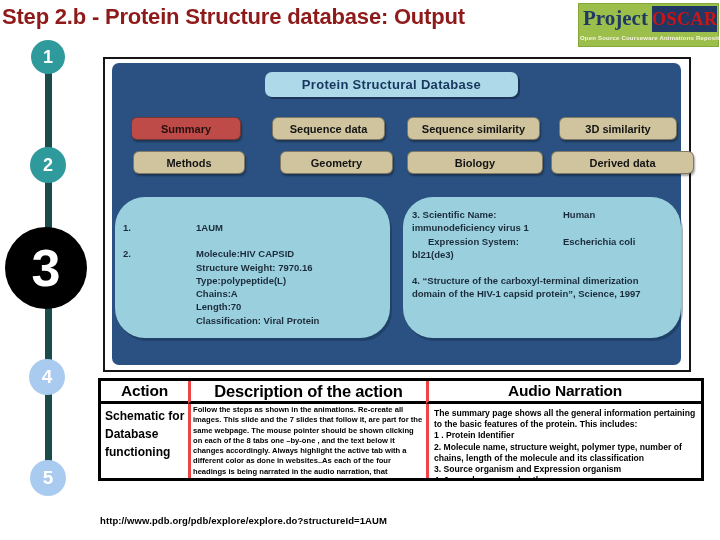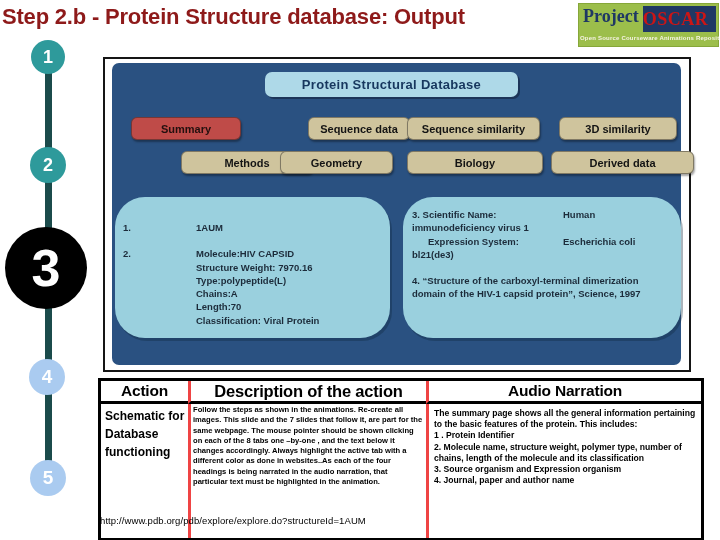--- a/index.html
+++ b/index.html
@@ -15,21 +15,21 @@
     font-size:22px; font-weight:bold; color:#8E1A1A; letter-spacing:-0.2px;
   }
   .logo {
     position:absolute; left:578px; top:3px; width:141px; height:44px;
     background:#9CBE4B; display:flex; flex-direction:column; border:1px solid #86a739;
     box-sizing:border-box;
   }
   .logo-top { display:flex; align-items:stretch; height:28px; }
   .logo-project {
     color:#1F3864; font-family:"Liberation Serif", serif; font-weight:bold;
-    font-size:18px; padding:2px 3px 0 4px; white-space:nowrap;
+    font-size:21px; padding:2px 3px 0 4px; white-space:nowrap;
   }
   .logo-oscar-box {
     background:#1F3864; flex:1; display:flex; align-items:center; justify-content:flex-start;
     margin:2px 2px 0 1px;
   }
   .logo-oscar {
     color:#CC1515; font-family:"Liberation Serif", serif; font-weight:bold; font-size:18px;
     letter-spacing:0.5px;
   }
   .logo-tagline {
@@ -75,24 +75,24 @@
   .tab {
     position:absolute; height:23px; border-radius:6px;
     background:#CFC49D; border:1px solid rgba(30,30,30,0.45);
     box-shadow:1px 2px 2px rgba(0,0,0,0.35);
     display:flex; align-items:center; justify-content:center;
     font-size:11px; font-weight:bold; color:#141414; box-sizing:border-box;
     cursor:pointer;
   }
   .tab-active { background:#BF4B48; color:#24100f; }
   .t-summary   { left:131px; top:117px; width:110px; }
-  .t-seqdata   { left:272px; top:117px; width:102px;margin-left:36px; }
+  .t-seqdata   { left:272px; top:117px; width:113px; }
   .t-seqsim    { left:407px; top:117px; width:133px; }
   .t-3dsim     { left:559px; top:117px; width:118px; }
-  .t-methods   { left:133px; top:151px; width:132px;margin-left:48px; }
+  .t-methods   { left:133px; top:151px; width:112px; }
   .t-geometry  { left:280px; top:151px; width:113px; }
   .t-biology   { left:407px; top:151px; width:136px; }
   .t-derived   { left:551px; top:151px; width:143px; }
 
   
   .info-box {
     position:absolute; top:197px; height:141px; background:#9AD0DE;
     border-radius:30px; box-shadow:2px 3px 0 rgba(15,40,60,0.35);
     color:#1C2B3A; font-size:9.5px; font-weight:bold; line-height:13.3px;
     box-sizing:border-box;
@@ -101,21 +101,21 @@
   .info-right { left:403px; width:278px; padding:11px 12px 0 9px; }
   .num-row { display:flex; margin-bottom:13px; }
   .num-col { flex:0 0 73px; }
   .lbl-row { display:flex; }
   .lbl-col { flex:0 0 151px; }
   .indent  { padding-left:16px; box-sizing:border-box; }
   .spacer  { height:13px; }
 
   
   .action-table {
-    position:absolute; left:98px; top:378px; width:606px; height:163px;
+    position:absolute; left:98px; top:378px; width:606px; height:103px;
     display:grid; grid-template-columns:87px 238px 1fr; grid-template-rows:23px 1fr;
     border:3px solid #000; box-sizing:border-box; background:#fff;
   }
   .th {
     border-bottom:3px solid #000; display:flex; align-items:center; justify-content:center;
     font-weight:bold; font-size:15.5px; color:#000; letter-spacing:-0.2px;
     font-family:"Liberation Sans", sans-serif;
   }
   .th-desc { font-size:16.5px; }
   .bl { border-left:3px solid #ef4444; }
@@ -125,21 +125,21 @@
   }
   .td-desc {
     padding:1px 2px 0 2px; font-size:7.6px; line-height:10.3px; color:#000; font-weight:600;
   }
   .td-audio {
     padding:4px 4px 0 5px; font-size:8.6px; line-height:11.2px; color:#000; font-weight:600;
   }
   .td-audio div { margin:0; }
 
   .footer-url {
-    position:absolute; left:100px; top:515px; font-size:9.5px; font-weight:400; color:#000;
+    position:absolute; left:100px; top:515px; font-size:9.5px; font-weight:700; color:#000;
     letter-spacing:0.1px; cursor:pointer;
   }
 </style>
 </head>
 <body>
 
 <div class="slide">
 
   <div class="slide-title">Step 2.b - Protein Structure database: Output</div>
 

